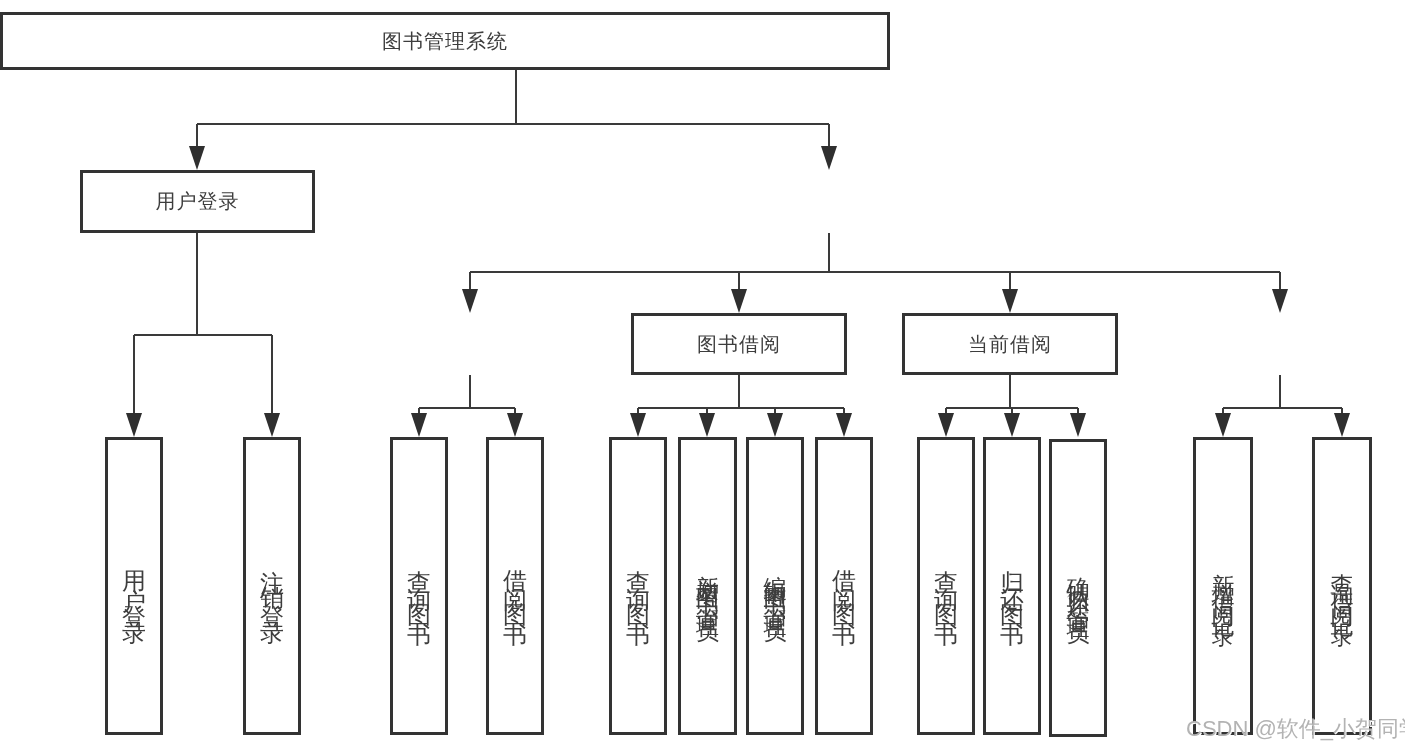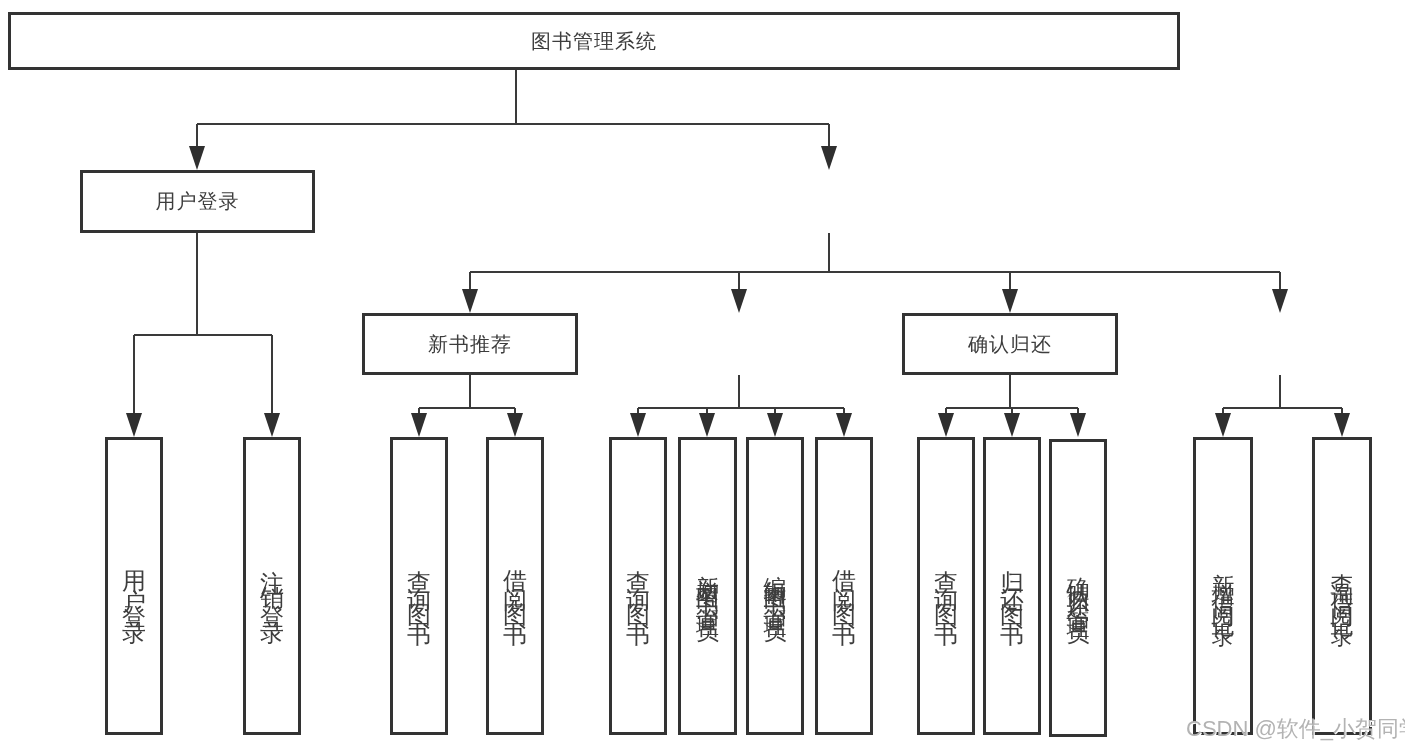--- a/index.html
+++ b/index.html
@@ -95,33 +95,33 @@
       <polygon points="767,413 783,413 775,437"></polygon>
       <polygon points="836,413 852,413 844,437"></polygon>
       <polygon points="938,413 954,413 946,437"></polygon>
       <polygon points="1004,413 1020,413 1012,437"></polygon>
       <polygon points="1070,413 1086,413 1078,437"></polygon>
       <polygon points="1215,413 1231,413 1223,437"></polygon>
       <polygon points="1334,413 1350,413 1342,437"></polygon>
     </g>
   </svg>
 
-  <div class="box" style="left:8px;top:12px;width:1172px;height:58px;">
+  <div class="box" style="left:0;top:12px;width:890px;height:58px;">
     <span class="h-label">图书管理系统</span>
   </div>
 
   <div class="box" style="left:80px;top:170px;width:235px;height:63px;">
     <span class="h-label">用户登录</span>
   </div>
 
-  <div class="box" style="left:362px;top:313px;width:216px;height:62px;">
-    <span class="h-label">新书推荐</span>
+  <div class="box" style="left:631px;top:313px;width:216px;height:62px;">
+    <span class="h-label">图书借阅</span>
   </div>
   <div class="box" style="left:902px;top:313px;width:216px;height:62px;">
-    <span class="h-label">确认归还</span>
+    <span class="h-label">当前借阅</span>
   </div>
 
   <div class="box" style="left:105px;top:437px;width:58px;height:298px;">
     <span class="v-label v4">用户登录</span>
   </div>
   <div class="box" style="left:243px;top:437px;width:58px;height:298px;">
     <span class="v-label v4">注销登录</span>
   </div>
 
   <div class="box" style="left:390px;top:437px;width:58px;height:298px;">

